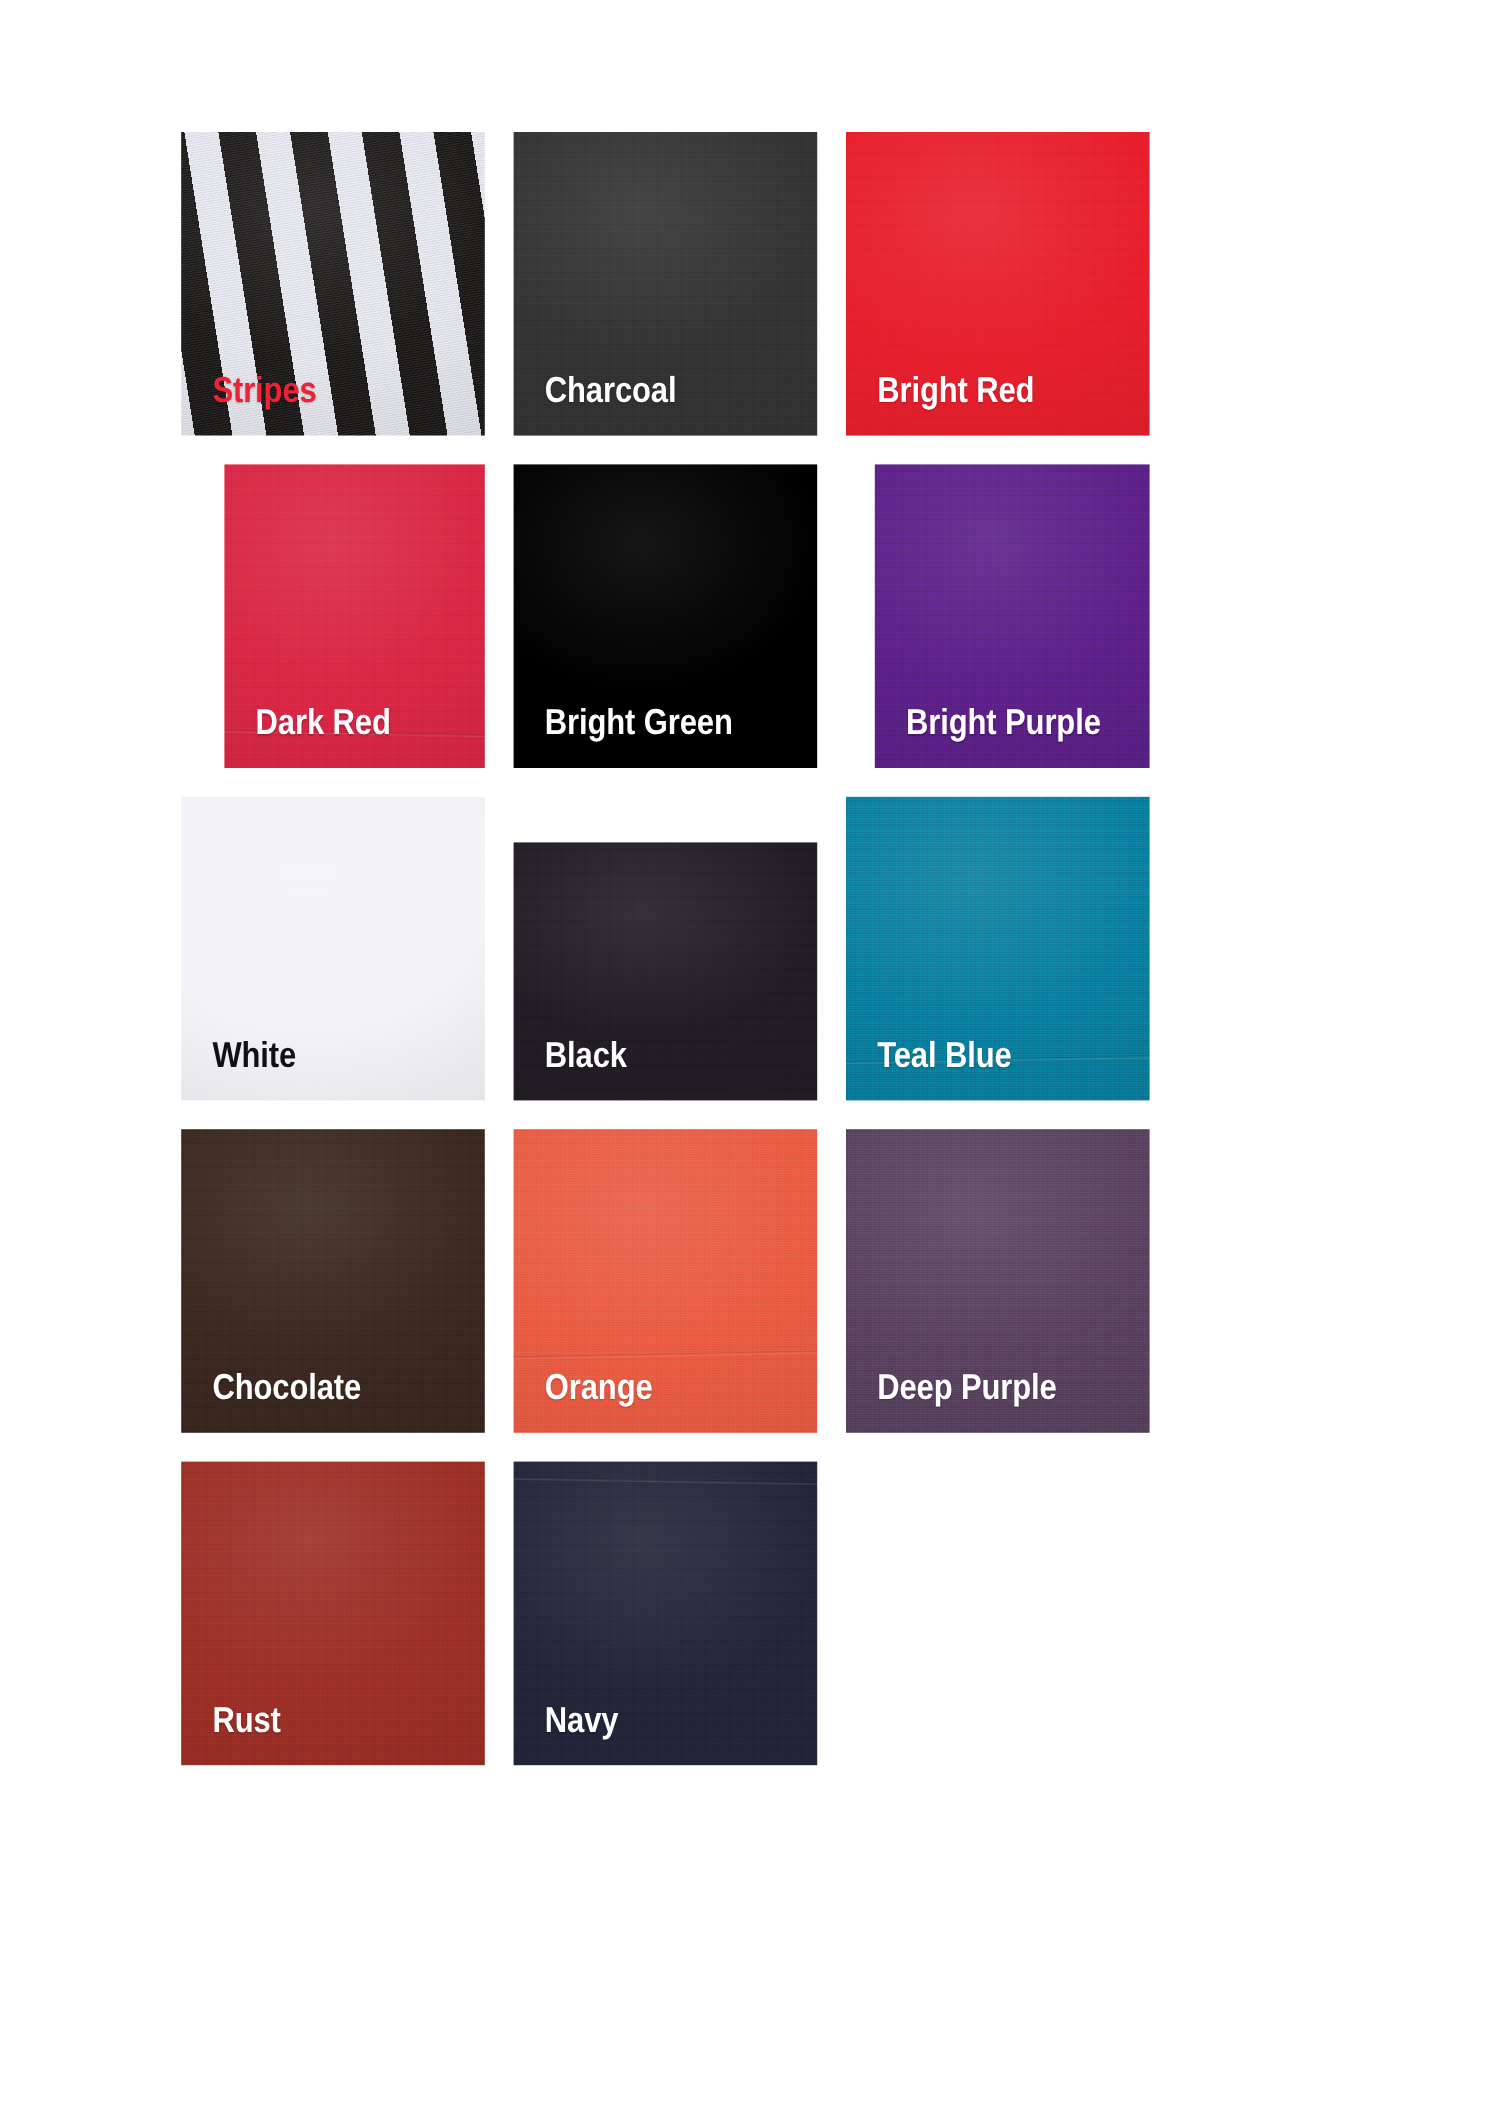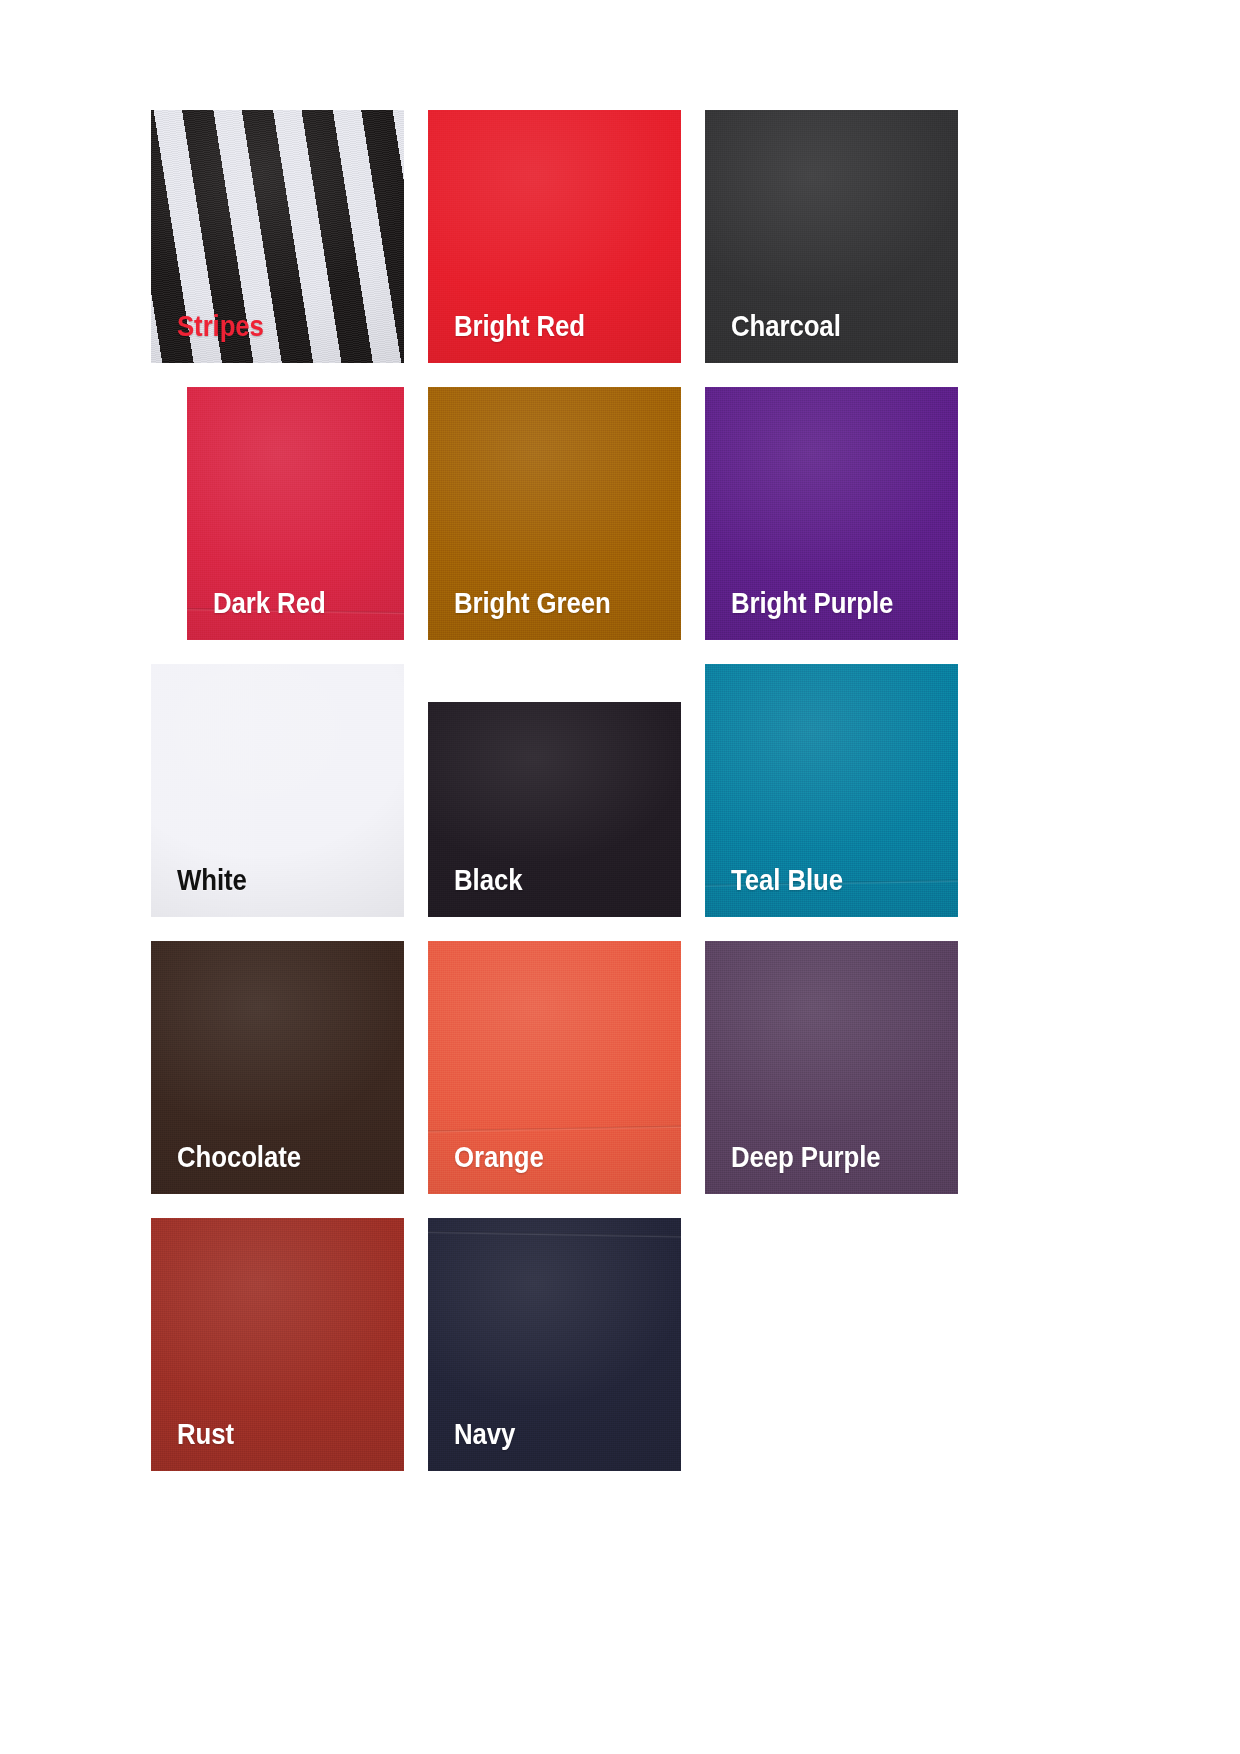--- a/index.html
+++ b/index.html
@@ -130,42 +130,42 @@
 </style>
 </head>
 <body style="background: rgb(255, 255, 255);">
 
 <div id="swatch-grid">
     <div class="swatch">
       <div class="stripes-art" style="background: repeating-linear-gradient(90deg, rgb(25, 22, 22) 0px, rgb(25, 22, 22) 31px, rgb(233, 234, 241) 31px, rgb(233, 234, 241) 59px);"></div>
       <div class="sheen"></div>
       <div class="swatch-label" style="color: rgb(239, 34, 53);">Stripes</div>
     </div>
+    <div class="swatch" style="background: rgb(51, 51, 53);">
+      <div class="weave"></div>
+      <div class="sheen"></div>
+      <div class="swatch-label" style="color: rgb(255, 255, 255);">Charcoal</div>
+    </div>
     <div class="swatch" style="background: rgb(231, 31, 44);">
       <div class="weave"></div>
       <div class="sheen"></div>
       <div class="swatch-label" style="color: rgb(255, 255, 255);">Bright Red</div>
-    </div>
-    <div class="swatch" style="background: rgb(51, 51, 53);">
-      <div class="weave"></div>
-      <div class="sheen"></div>
-      <div class="swatch-label" style="color: rgb(255, 255, 255);">Charcoal</div>
     </div>
     <div class="swatch has-seam" style="background: rgb(217, 39, 69); margin-left: 36px;">
       <div class="weave"></div>
       <div class="sheen"></div>
       <div class="seam" style="top: 88%; transform: rotate(1deg);"></div>
       <div class="swatch-label" style="color: rgb(255, 255, 255);">Dark Red</div>
     </div>
-    <div class="swatch" style="background: #a16207;">
+    <div class="swatch" style="background: #000000;">
       <div class="weave"></div>
       <div class="sheen"></div>
       <div class="swatch-label" style="color: rgb(255, 255, 255);">Bright Green</div>
     </div>
-    <div class="swatch" style="background: rgb(93, 32, 137);">
+    <div class="swatch" style="background: rgb(93, 32, 137); margin-left: 24px;">
       <div class="weave"></div>
       <div class="sheen"></div>
       <div class="swatch-label" style="color: rgb(255, 255, 255);">Bright Purple</div>
     </div>
     <div class="swatch" style="background: rgb(243, 243, 248);">
       <div class="weave"></div>
       <div class="sheen"></div>
       <div class="swatch-label dark-text" style="color: rgb(17, 17, 17);">White</div>
     </div>
     <div class="swatch" style="background: rgb(34, 28, 36); margin-top: 38px;">

